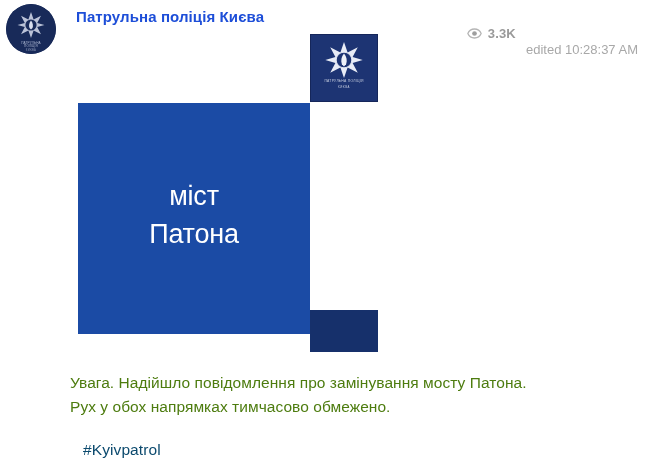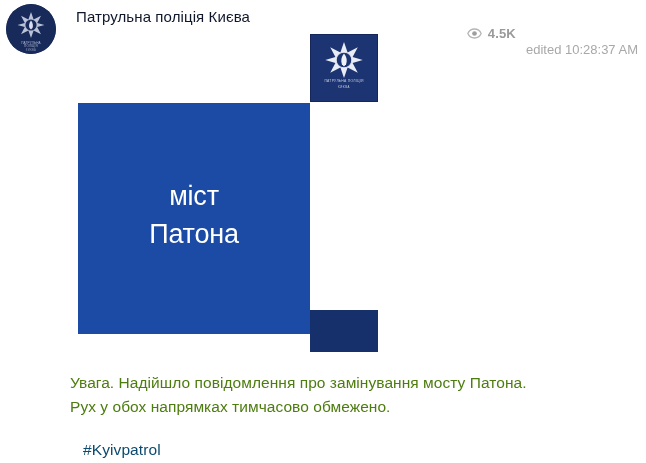--- a/index.html
+++ b/index.html
@@ -29,22 +29,22 @@
     border-radius: 50%;
     background: #182a59;
     overflow: hidden;
   }
   .avatar svg { display: block; }
 
   .channel-title {
     position: absolute;
     left: 76px; top: 8px;
     font-size: 15px;
-    font-weight: normal;
-    color: #0f172a;
+    font-weight: bold;
+    color: #1d4ed8;
     letter-spacing: 0.1px;
     white-space: nowrap;
   }
 
   .meta {
     position: absolute;
     right: 8px; top: 10px;
     display: flex;
     align-items: center;
     gap: 6px;
@@ -176,21 +176,21 @@
 
   <div class="channel-title">Патрульна поліція Києва</div>
 
   <div class="meta">
     <span class="eye-icon">
       <svg width="15" height="15" viewBox="0 0 16 16" aria-hidden="true">
         <path d="M8 3.2C4.6 3.2 1.9 5.6 0.9 8c1 2.4 3.7 4.8 7.1 4.8S14.1 10.4 15.1 8C14.1 5.6 11.4 3.2 8 3.2z" fill="none" stroke="#b5b5b5" stroke-width="1.35"></path>
         <circle cx="8" cy="8" r="2.5" fill="#9e9e9e"></circle>
       </svg>
     </span>
-    <span class="view-count">4.5K</span>
+    <span class="view-count">3.3K</span>
     <span class="edited-time">edited 10:28:37 AM</span>
   </div>
 
 </div>
 
 <div class="image-block">
 
   <div class="badge-tile">
     <span class="badge-emblem">
       <svg width="40" height="40" viewBox="0 0 40 40" aria-hidden="true">

